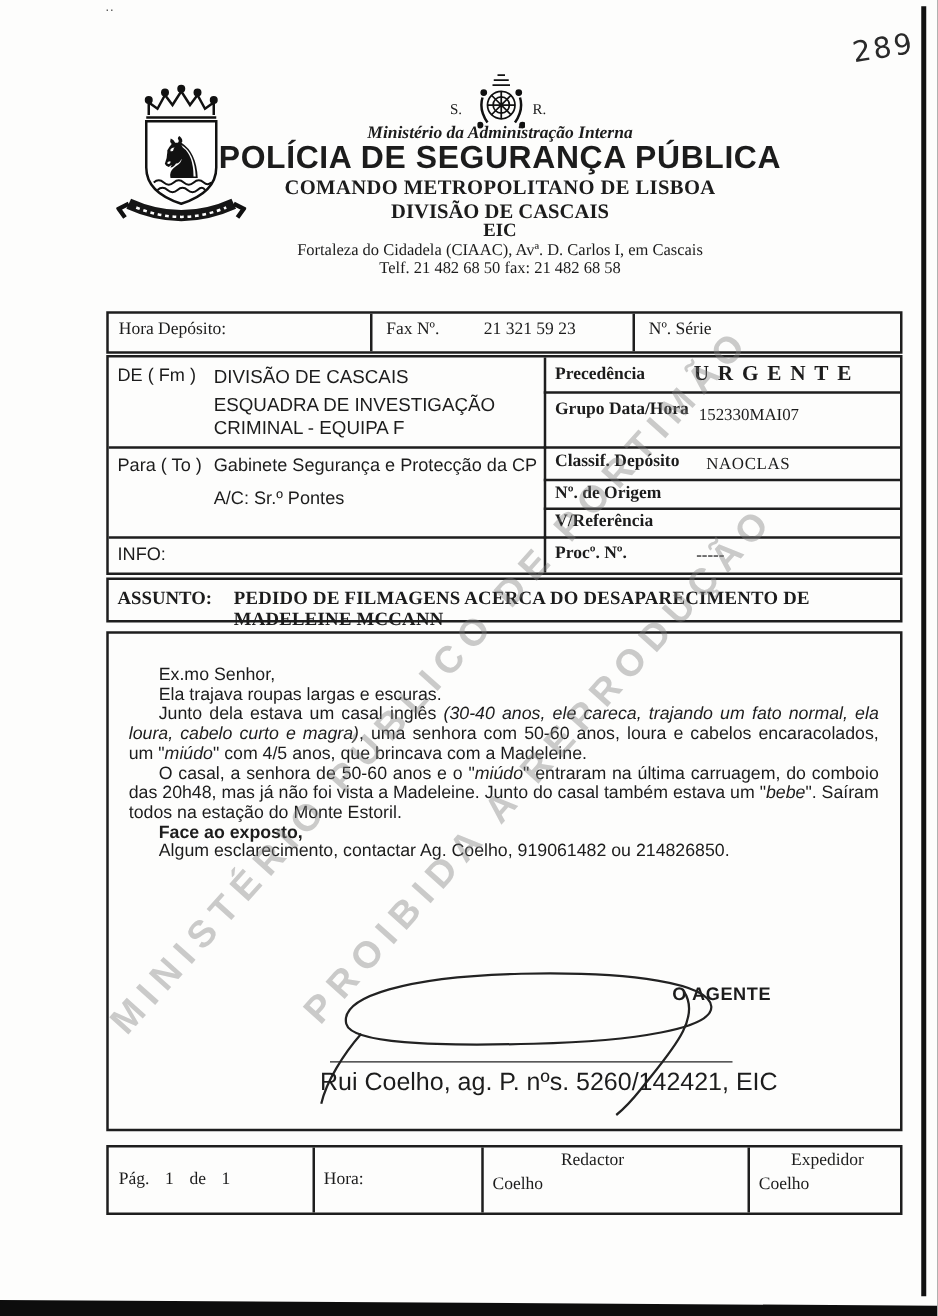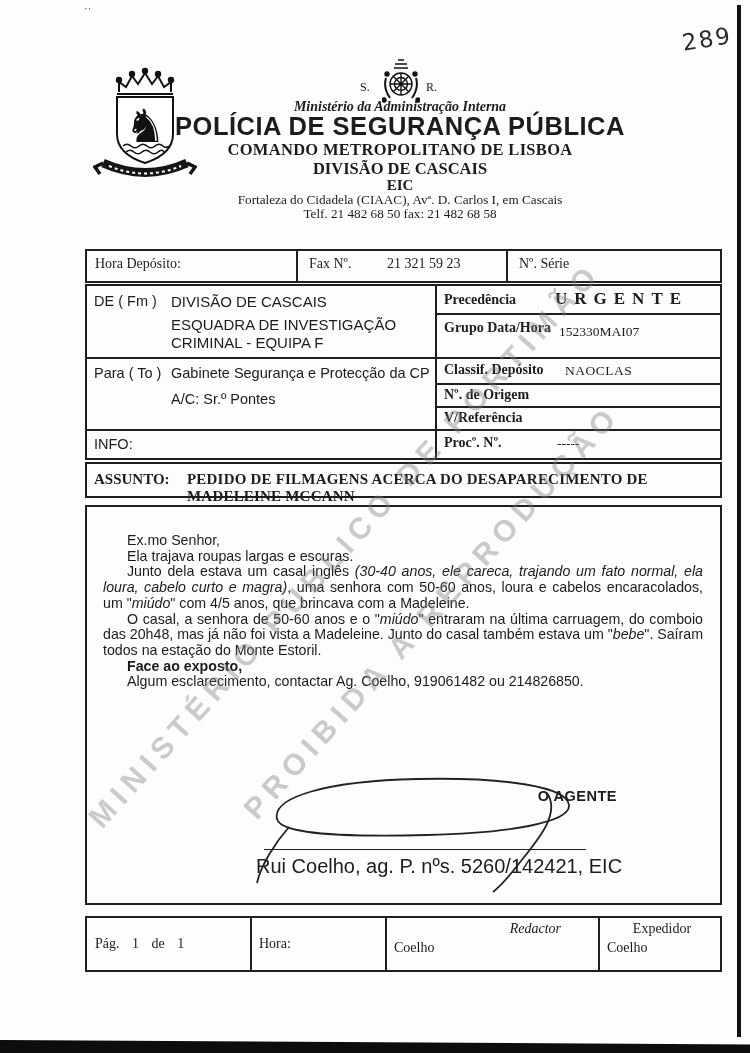--- a/index.html
+++ b/index.html
@@ -89,21 +89,21 @@
   .sig-name{left:169px;top:348px;font-size:20px;}
   .sig-line{left:177px;top:342px;width:322px;height:0;border-top:1.6px solid #222;}
   .sig-svg{left:130px;top:260px;}
 
   .footer{left:85px;top:916px;width:633px;height:52px;}
   .footer .v1{left:163px;top:0;width:2px;height:100%;background:#1e1e1e;}
   .footer .v2{left:298px;top:0;width:2px;height:100%;background:#1e1e1e;}
   .footer .v3{left:511px;top:0;width:2px;height:100%;background:#1e1e1e;}
   .footer .pag{left:8px;top:18px;font-size:14px;word-spacing:9px;}
   .footer .hora{left:172px;top:18px;font-size:14px;}
-  .footer .red-l{left:300px;top:3px;width:174px;text-align:right;font-size:14px;font-style:italic;}
+  .footer .red-l{left:300px;top:3px;width:174px;text-align:center;font-size:14px;}
   .footer .red-v{left:307px;top:22px;font-size:14px;}
   .footer .exp-l{left:520px;top:3px;width:110px;text-align:center;font-size:14px;}
   .footer .exp-v{left:520px;top:22px;font-size:14px;}
 
   
   .wm{pointer-events:none;white-space:nowrap;font-weight:bold;
     font-family:"Liberation Sans",sans-serif;color:rgba(125,125,125,.40);
     letter-spacing:7px;font-size:30px;z-index:5;}
   .wm1{left:345px;top:545px;transform:translate(-50%,-50%) rotate(-48deg);}
   .wm2{left:432px;top:612px;transform:translate(-50%,-50%) rotate(-48deg);}

